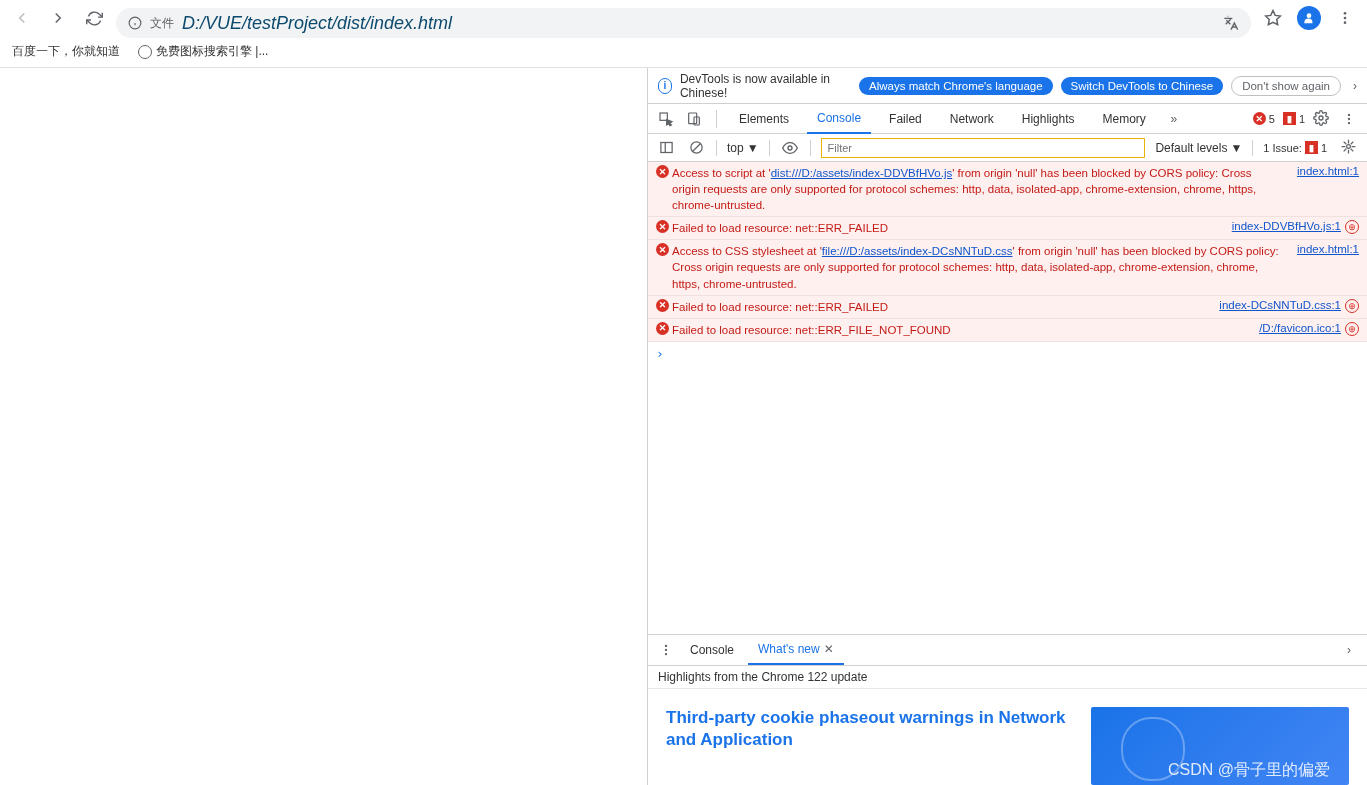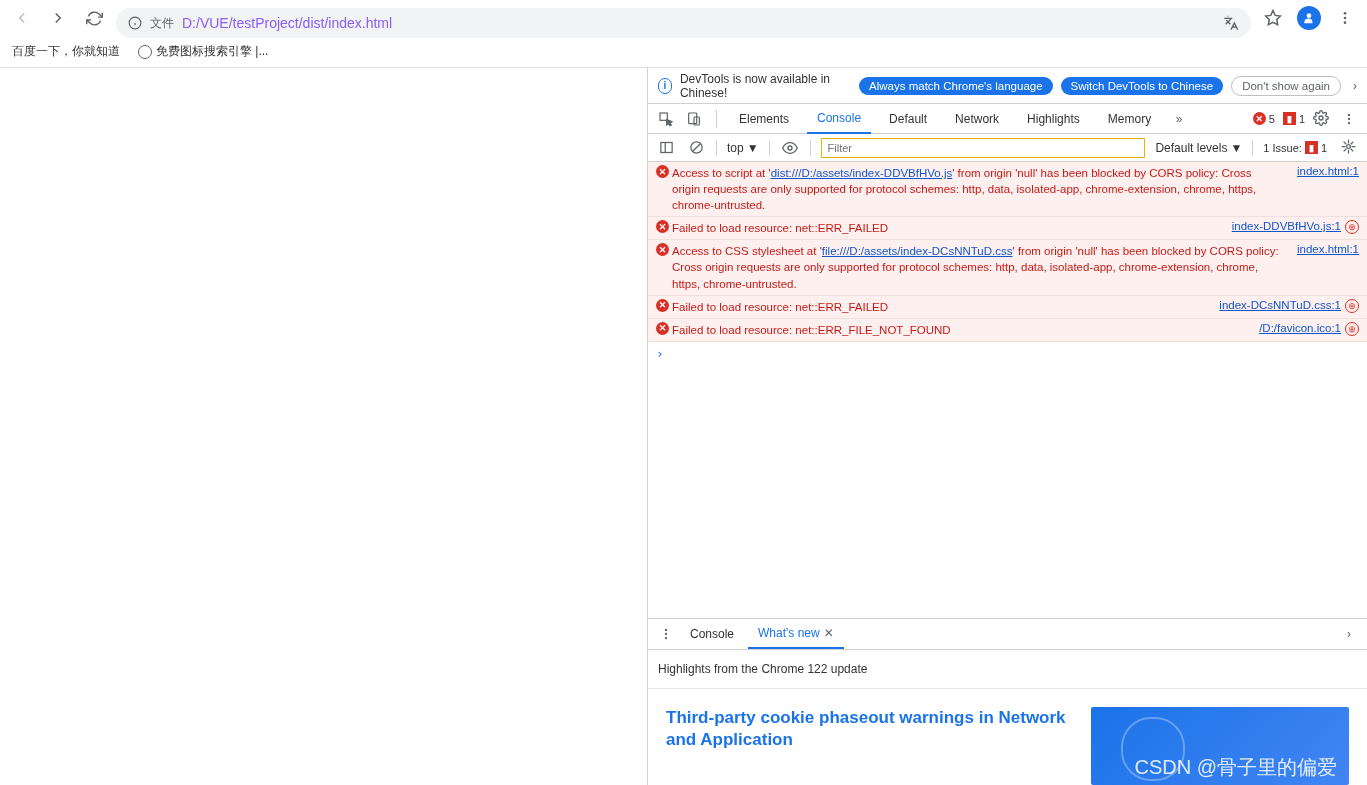--- a/index.html
+++ b/index.html
@@ -2,21 +2,21 @@
 <html><head>
 <meta charset="utf-8">
 <style>
 * { margin: 0; padding: 0; box-sizing: border-box; font-family: -apple-system, BlinkMacSystemFont, "Segoe UI", Arial, sans-serif; }
 body { width: 1367px; height: 785px; overflow: hidden; background: #fff; font-size: 13px; color: #333; }
 .toolbar { height: 36px; display: flex; align-items: center; padding: 0 8px; gap: 8px; }
 .nav-btn { width: 28px; height: 28px; display: flex; align-items: center; justify-content: center; color: #5f6368; cursor: pointer; border-radius: 14px; }
 .nav-btn.disabled { color: #bdbdbd; }
 .addr-bar { flex: 1; height: 30px; background: #f1f3f4; border-radius: 15px; display: flex; align-items: center; padding: 0 12px; gap: 8px; color: #5f6368; margin-top: 10px; }
 .addr-label { font-size: 12px; }
-.addr-url { flex: 1; color: #8b5cf6; font-size: 14px; }
+.addr-url { flex: 1; color: #0c4a6e; font-size: 18px; font-style: italic; }
 .icon-sq { width: 28px; height: 28px; display: flex; align-items: center; justify-content: center; color: #5f6368; cursor: pointer; }
 .avatar { width: 24px; height: 24px; border-radius: 12px; background: #1a73e8; display: flex; align-items: center; justify-content: center; color: #fff; font-size: 12px; }
 .bookmarks { height: 32px; display: flex; align-items: center; padding: 0 12px; gap: 18px; font-size: 12px; color: #333; border-bottom: 1px solid #e0e0e0; }
 .bk-item { display: flex; align-items: center; gap: 4px; cursor: pointer; }
 .bk-globe { width: 14px; height: 14px; border: 1px solid #5f6368; border-radius: 7px; }
 .main { display: flex; height: calc(785px - 68px); }
 .page-area { width: 648px; background: #fff; border-right: 1px solid #d0d0d0; }
 .devtools { flex: 1; display: flex; flex-direction: column; background: #fff; }
 .dt-banner { height: 36px; border-bottom: 1px solid #d0d0d0; display: flex; align-items: center; padding: 0 10px; gap: 8px; font-size: 12px; }
 .info-icon { width: 16px; height: 16px; border: 1.5px solid #1a73e8; border-radius: 8px; display: flex; align-items: center; justify-content: center; color: #1a73e8; font-size: 10px; font-weight: bold; }
@@ -40,28 +40,28 @@
 .msg-icon { width: 16px; flex-shrink: 0; }
 .msg-text { flex: 1; color: #c41a16; line-height: 1.4; }
 .msg-link { color: #1155cc; text-decoration: underline; cursor: pointer; margin-left: 16px; white-space: nowrap; }
 .msg-src { color: #1155cc; text-decoration: underline; cursor: pointer; }
 .msg-right { display: flex; align-items: flex-start; gap: 4px; }
 .net-icon { width: 14px; height: 14px; border: 1.5px solid #d93025; border-radius: 7px; display: flex; align-items: center; justify-content: center; color: #d93025; font-size: 9px; }
 .prompt-row { padding: 4px 8px; color: #1a73e8; font-family: monospace; }
 .console-gap { flex: 1; }
 .drawer { border-top: 1px solid #d0d0d0; }
 .dr-tabs { height: 30px; display: flex; align-items: center; padding: 0 8px; gap: 4px; font-size: 12px; }
-.dr-head { height: 40px; border-top: 1px solid #d0d0d0; border-bottom: 1px solid #e8e8e8; display: flex; align-items: center; padding: 0 10px; font-size: 12px; color: #333; }
+.dr-head { height: 24px; border-top: 1px solid #d0d0d0; border-bottom: 1px solid #e8e8e8; display: flex; align-items: center; padding: 0 10px; font-size: 12px; color: #333; }
 .dr-body { padding: 18px 18px 0 18px; display: flex; gap: 20px; }
 .dr-text { flex: 1; }
 .dr-title { color: #1a73e8; font-size: 17px; font-weight: bold; margin-bottom: 14px; line-height: 1.3; }
 .dr-desc { font-size: 13px; color: #333; }
 .dr-img { width: 258px; height: 78px; background: linear-gradient(135deg, #1a73e8, #4285f4); border-radius: 2px; position: relative; overflow: hidden; }
 .dr-img::before { content: ''; position: absolute; left: 30px; top: 10px; width: 60px; height: 60px; border: 2px solid rgba(255,255,255,0.3); border-radius: 30px; }
-.watermark { position: absolute; right: 12px; bottom: 4px; color: rgba(255,255,255,0.85); font-size: 20px; }
+.watermark { position: absolute; right: 19px; bottom: 4px; color: rgba(255,255,255,0.85); font-size: 16px; }
 .close-x { cursor: pointer; color: #5f6368; margin-left: 4px; }
 svg { display: block; }
 </style>
 </head>
 <body>
 
 <div class="toolbar">
   <div class="nav-btn disabled">
     <svg width="18" height="18" viewBox="0 0 24 24" fill="none" stroke="currentColor" stroke-width="2">
         <path d="M15 18l-6-6 6-6"></path>
@@ -145,21 +145,21 @@
       </div>
       <div class="tab-icon">
         <svg width="16" height="16" viewBox="0 0 24 24" fill="none" stroke="currentColor" stroke-width="1.8">
             <rect x="4" y="3" width="12" height="16" rx="1"></rect>
             <rect x="12" y="9" width="8" height="12" rx="1"></rect>
           </svg>
       </div>
       <div style="width:1px;height:18px;background:#d0d0d0;margin:0 4px"></div>
       <div class="tab">Elements</div>
       <div class="tab active">Console</div>
-      <div class="tab">Default</div>
+      <div class="tab">Failed</div>
       <div class="tab">Network</div>
       <div class="tab">Highlights</div>
       <div class="tab">Memory</div>
       <div class="tab-icon">»</div>
       <div class="badge-area">
         <div class="err-badge">
           <div class="err-circle">✕</div>
           <span>5</span>
         </div>
         <div class="err-badge">

